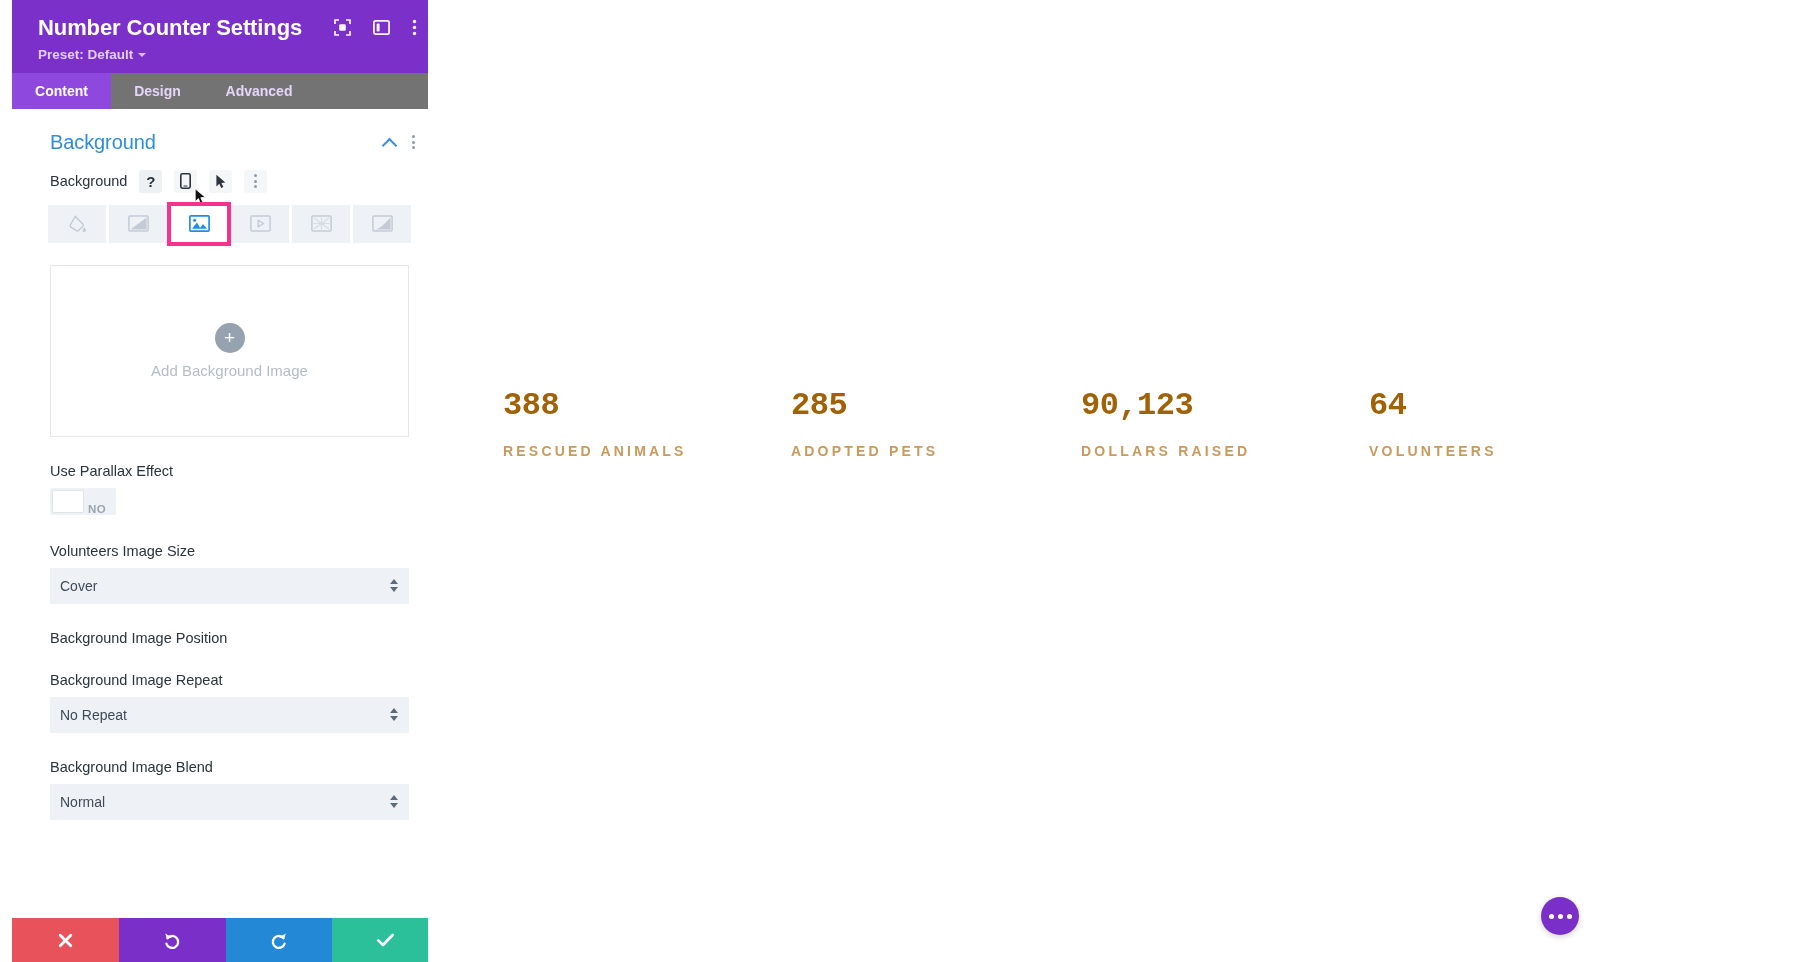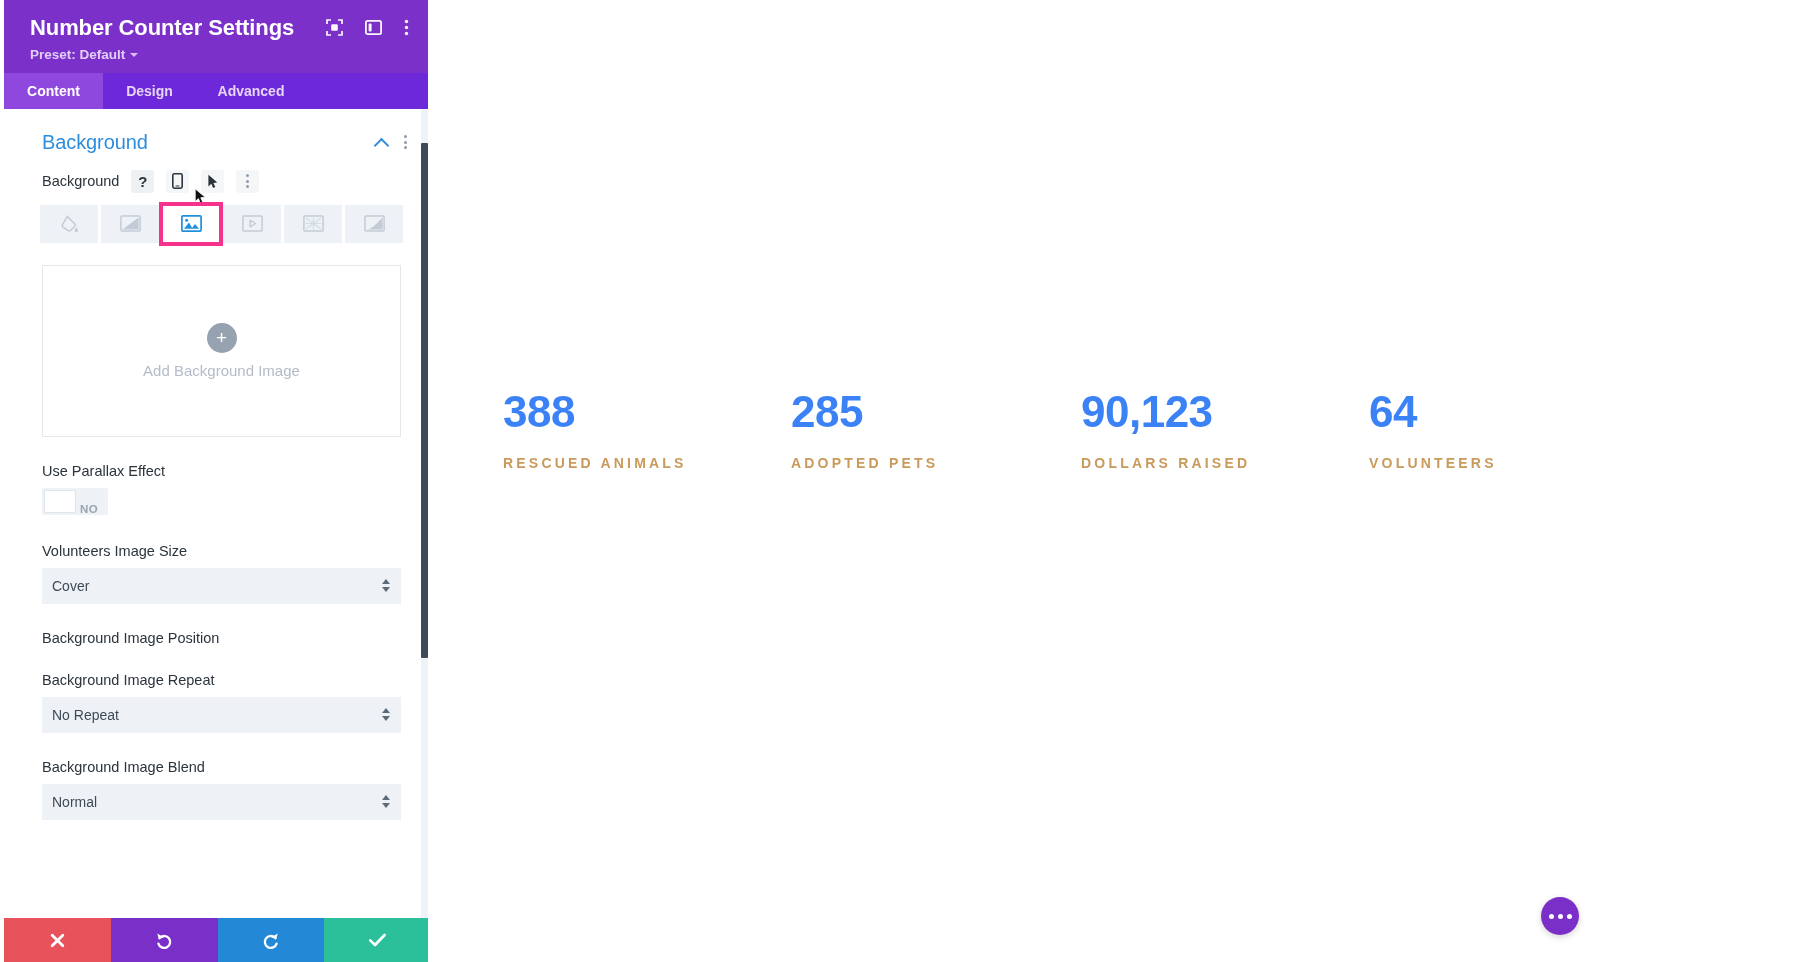--- a/index.html
+++ b/index.html
@@ -7,21 +7,21 @@
     width: 1800px; height: 962px;
     font-family: "Liberation Sans", sans-serif;
     background: #ffffff;
     overflow: hidden;
   }
 
   #app { position: relative; width: 1800px; height: 962px; }
 
   
   #settings-panel {
-    position: absolute; left: 4px; top: 0;
+    position: absolute; left: 12px; top: 0;
     width: 428px; height: 962px;
     background: #ffffff;
     border-right: 1px solid #e8eaed;
     display: flex; flex-direction: column;
     overflow: hidden;
   }
 
   
   .panel-header {
     background: #7b30c9;
@@ -54,21 +54,21 @@
     border-left: 4px solid transparent;
     border-right: 4px solid transparent;
     border-top: 4.5px solid #d9bdf3;
     display: inline-block;
     position: relative; top: 1px;
   }
 
   
   .panel-tabs {
     display: flex;
-    background: #6d28d9;
+    background: #737373;
     flex: 0 0 auto;
     height: 36px;
   }
   .panel-tab {
     padding: 0 0 0 0;
     display: flex; align-items: center; justify-content: center;
     color: #e6d5f8;
     font-size: 14px;
     font-weight: bold;
     cursor: pointer;
@@ -286,24 +286,24 @@
   }
   .counter {
     width: 290px;
     padding-left: 0;
   }
   .counter:nth-child(1) { margin-left: 75px; }
   .counter:nth-child(2) { margin-left: -2px; }
   .counter:nth-child(3) { margin-left: 0px; }
   .counter:nth-child(4) { margin-left: -2px; }
   .counter-number {
-    font-family: Liberation Sans, sans-serif;
-    font-size: 44px;
+    font-family: Liberation Mono, monospace;
+    font-size: 32px;
     font-weight: bold;
-    color: #3b82f6;
+    color: #a16207;
     line-height: 1;
     letter-spacing: -0.5px;
   }
   .counter-label {
     margin-top: 21px;
     font-size: 14px;
     font-weight: bold;
     color: #c99a5b;
     letter-spacing: 3.2px;
     text-transform: uppercase;

